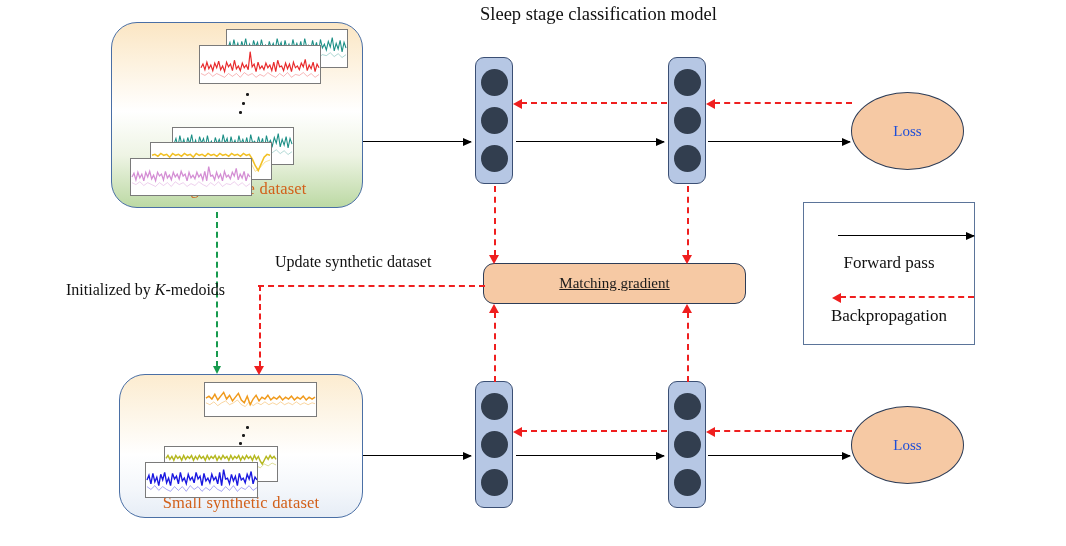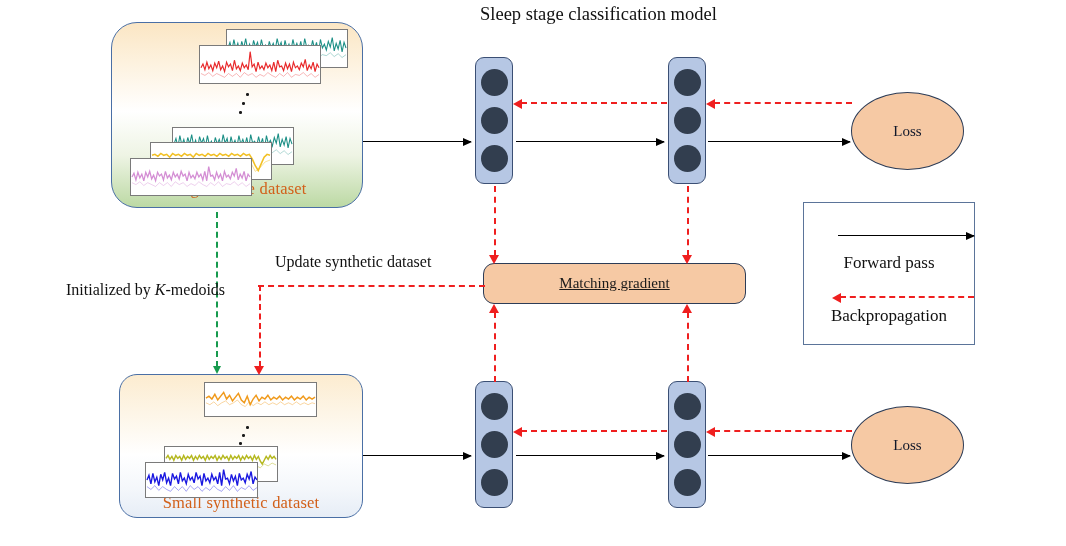--- a/index.html
+++ b/index.html
@@ -4,21 +4,21 @@
 <style>
   html,body{margin:0;padding:0;background:#ffffff;}
   body{width:1066px;height:546px;overflow:hidden;font-family:"Liberation Serif",serif;}
   #stage{position:relative;width:1066px;height:546px;background:#fff;}
 
   
   .dataset-box{position:absolute;border:1.6px solid #4a6fa5;border-radius:26px;box-sizing:border-box;overflow:hidden;}
   #source-box{left:111px;top:22px;width:252px;height:186px;
     background:linear-gradient(to bottom,#fbe6c4 0%,#fdf2df 22%,#ffffff 48%,#eef4e4 72%,#bcd9a4 100%);}
   #synth-box{left:119px;top:374px;width:244px;height:144px;
-    background:linear-gradient(to bottom,#fcecd0 0%,#fdf5e6 26%,#ffffff 56%,#f4f7fb 80%,#e6edf6 100%);border-radius:18px;}
+    background:linear-gradient(to bottom,#fcecd0 0%,#fdf5e6 26%,#ffffff 56%,#f4f7fb 80%,#e6edf6 100%);}
 
   .ds-label{position:absolute;left:0;width:100%;text-align:center;color:#d2601a;
     font-size:16.5px;letter-spacing:.2px;white-space:nowrap;}
   #source-label{bottom:8px;}
   #synth-label{bottom:4px;}
 
   
   .card{position:absolute;background:#ffffff;border:1.1px solid #7a7a7a;box-sizing:border-box;overflow:hidden;}
   .card svg{display:block;width:100%;height:100%;}
 
@@ -27,21 +27,21 @@
 
   
   .nn{position:absolute;width:38px;height:127px;background:#b6c7e4;
     border:1.5px solid #3b4f74;border-radius:9px;box-sizing:border-box;
     display:flex;flex-direction:column;align-items:center;justify-content:space-around;padding:5px 0;}
   .nn b{display:block;width:27px;height:27px;border-radius:50%;background:#323e4f;}
 
   
   .loss{position:absolute;width:113px;height:78px;background:#f6c9a4;
     border:1.6px solid #2c3c57;border-radius:50%;box-sizing:border-box;
-    display:flex;align-items:center;justify-content:center;font-size:15px;color:#0f172a;}
+    display:flex;align-items:center;justify-content:center;font-size:15px;color:#1d4ed8;}
 
   
   #matching{position:absolute;left:483px;top:263px;width:263px;height:41px;
     background:#f6c9a4;border:1.6px solid #2c3c57;border-radius:11px;box-sizing:border-box;
     display:flex;align-items:center;justify-content:center;font-size:15px;color:#1a1a1a;text-decoration:underline;}
 
   
   #legend{position:absolute;left:803px;top:202px;width:172px;height:143px;
     background:#fff;border:1.4px solid #5b7499;box-sizing:border-box;}
   #legend .lg-txt{position:absolute;left:0;width:100%;text-align:center;font-size:17px;color:#111;}

